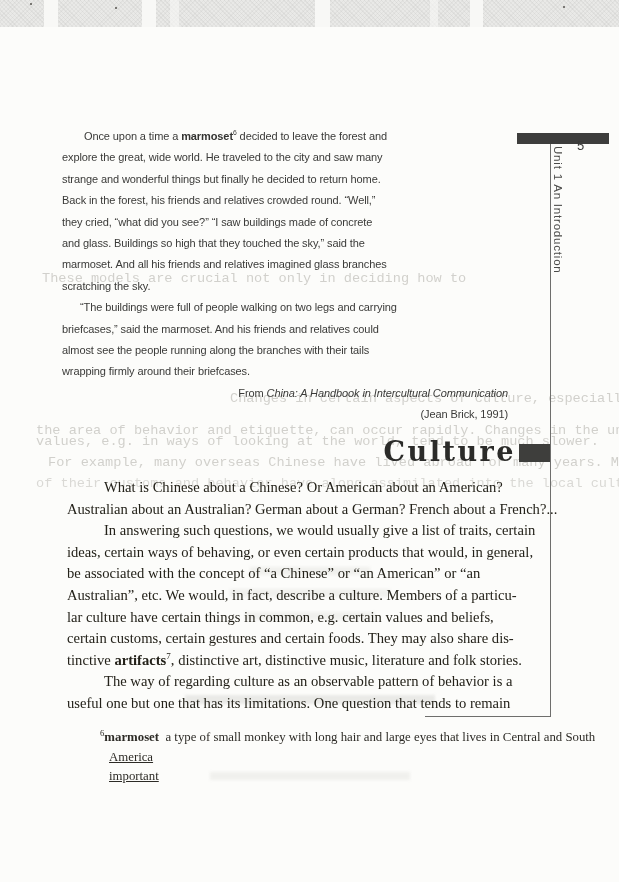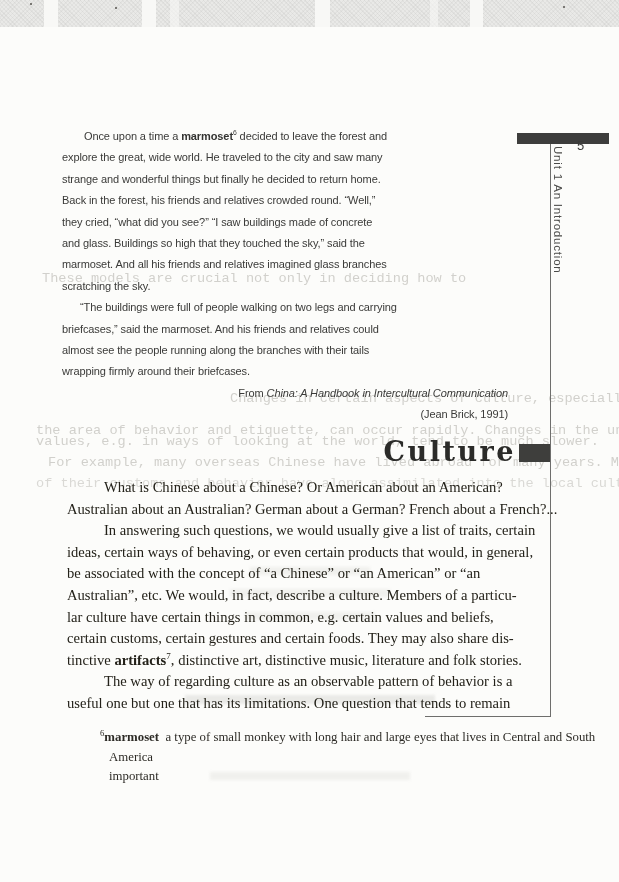--- a/index.html
+++ b/index.html
@@ -65,21 +65,21 @@
   .bodytext .noindent{white-space:pre;text-indent:0;}
   .bodytext b{font-weight:bold;}
 
   
   .footnotes{
     position:absolute;left:60px;top:701px;width:497px;
     font-family:"Liberation Serif",serif;
     font-size:12.8px;line-height:19.5px;color:#2d2b26;margin-left:40px;
   }
   .fn-line{white-space:pre;}
-  .fn-cont{padding-left:9px;white-space:pre;}
+  .fn-cont{padding-left:9px;white-space:pre;text-decoration:underline;}
   .fn sup.s{font-size:.68em;}
   .fn b{font-weight:bold;}
 
   
   .bleed{position:absolute;font-family:Liberation Mono, monospace;font-size:13.6px;
     color:rgba(125,122,114,.34);white-space:pre;filter:blur(.3px);pointer-events:none;}
   .bleed-stripe{position:absolute;background:rgba(140,138,130,.10);filter:blur(1.5px);pointer-events:none;}
 </style>
 </head>
 <body>

